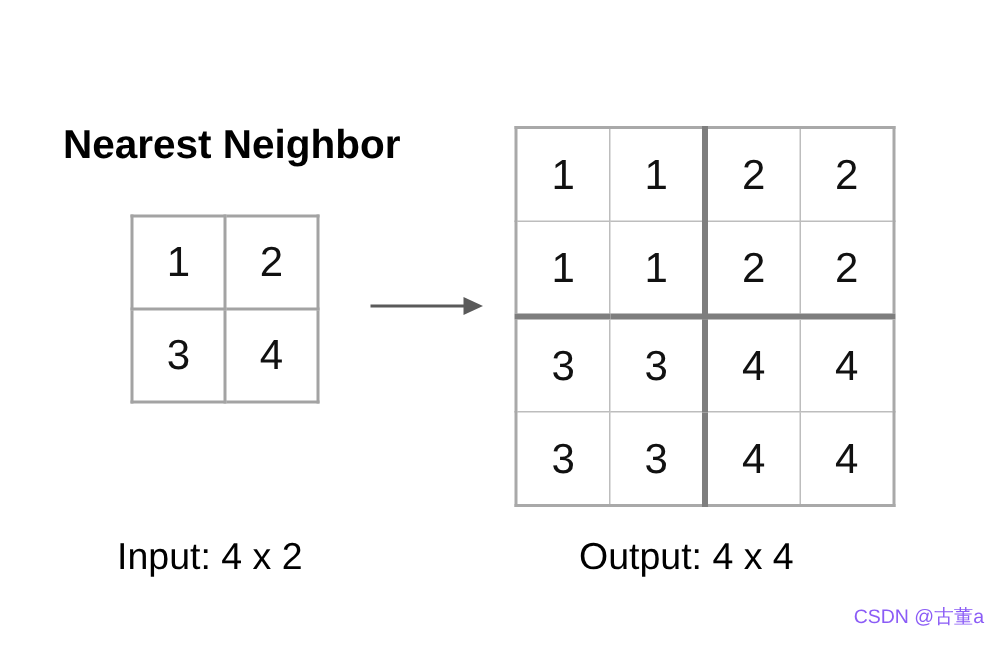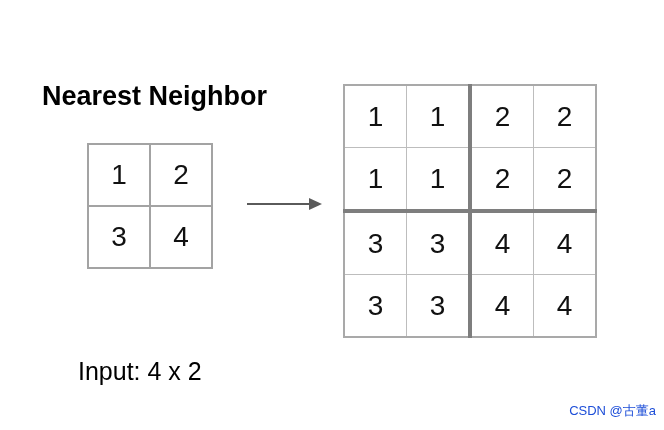--- a/index.html
+++ b/index.html
@@ -66,21 +66,21 @@
     line-height: 28px;
     white-space: nowrap;
   }
   .caption.input-caption { left: 78px; }
   .caption.output-caption { left: 386px; }
   .watermark {
     position: absolute;
     top: 402px;
     right: 8px;
     font-size: 13px;
-    color: #1d4ed8;
+    color: #8b5cf6;
     white-space: nowrap;
   }
 </style>
 </head>
 <body>
 
 <div class="canvas">
 
   <div class="title">Nearest Neighbor</div>
 
@@ -123,16 +123,17 @@
       <tr>
         <td>3</td>
         <td class="thick-r">3</td>
         <td>4</td>
         <td>4</td>
       </tr>
     </tbody>
   </table>
 
   <div class="caption input-caption">Input: 4 x 2</div>
+  <div class="caption output-caption">Output: 4 x 4</div>
 
   <div class="watermark">CSDN @古董a</div>
 
 </div>
 
 </body></html>

